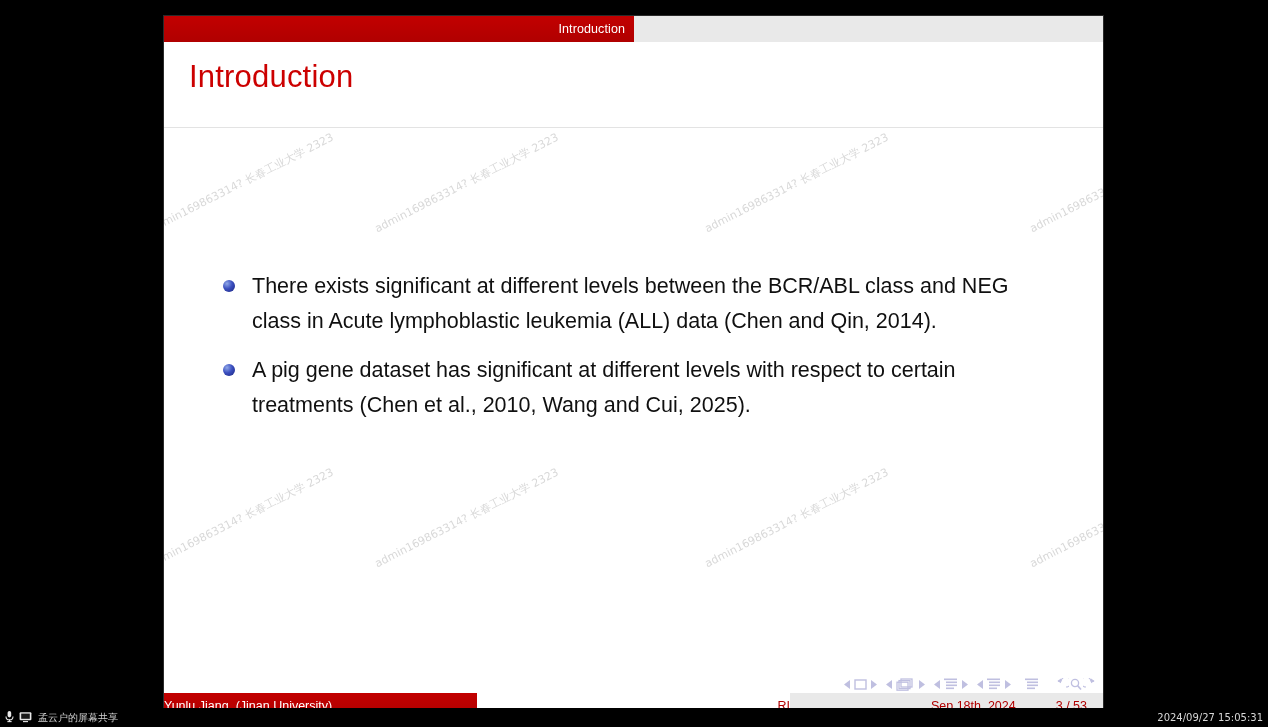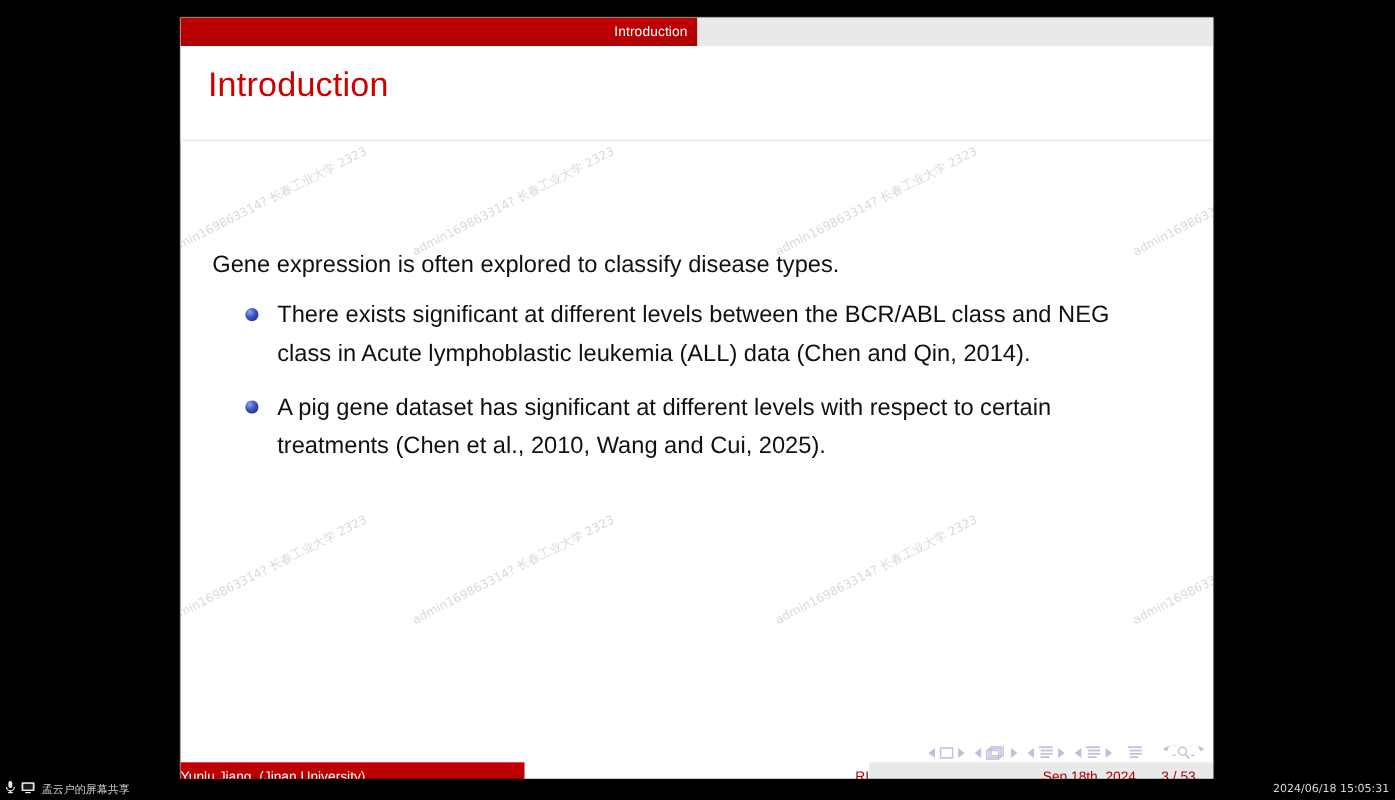--- a/index.html
+++ b/index.html
@@ -165,21 +165,21 @@
     justify-content: flex-end;
   }
   .foot-right {
     flex: 1;
     background: #e9e9e9;
     color: #b00000;
     display: flex;
     align-items: center;
     justify-content: flex-end;
     padding-right: 16px;
-    gap: 23px;
+    gap: 40px;
     box-sizing: border-box;
   }
 
   
   .wm-layer {
     position: absolute;
     left: 0; top: 0; right: 0; bottom: 0;
     pointer-events: none;
     overflow: hidden;
   }
@@ -259,21 +259,20 @@
 
       <div class="wm" style="left:545px;  top:205px;">admin169863314? 长春工业大学 2323</div>
       <div class="wm" style="left:545px;  top:540px;">admin169863314? 长春工业大学 2323</div>
 
       <div class="wm" style="left:870px;  top:205px;">admin169863314? 长春工业大学 2323</div>
       <div class="wm" style="left:870px;  top:540px;">admin169863314? 长春工业大学 2323</div>
 
     </div>
 
     <div class="body-wrap">
-      <div class="lead">Gene expression is often explored to classify disease types.</div>
 
       <div class="bullets">
         <div class="bullet-item">
           <span class="bullet-dot"></span>
           <span>There exists significant at different levels between the BCR/ABL class and NEG class in Acute lymphoblastic leukemia (ALL) data (Chen and Qin, 2014).</span>
         </div>
         <div class="bullet-item">
           <span class="bullet-dot"></span>
           <span>A pig gene dataset has significant at different levels with respect to certain treatments (Chen et al., 2010, Wang and Cui, 2025).</span>
         </div>
@@ -420,16 +419,16 @@
       </span>
       <span class="tb-ico">
         <svg width="13" height="12" viewBox="0 0 13 12">
           <rect x="0.6" y="1.2" width="11.8" height="8" rx="1" fill="#e8e8e8"></rect>
           <rect x="2.2" y="2.6" width="8.6" height="5.2" fill="#1a1a1a"></rect>
           <line x1="4" y1="10.6" x2="9" y2="10.6" stroke="#e8e8e8" stroke-width="1.1"></line>
         </svg>
       </span>
       <span class="tb-text">孟云户的屏幕共享</span>
     </div>
-    <div class="tb-right">2024/06/18 15:05:31</div>
+    <div class="tb-right">2024/09/27 15:05:31</div>
   </div>
 
 </div>
 
 </body></html>

